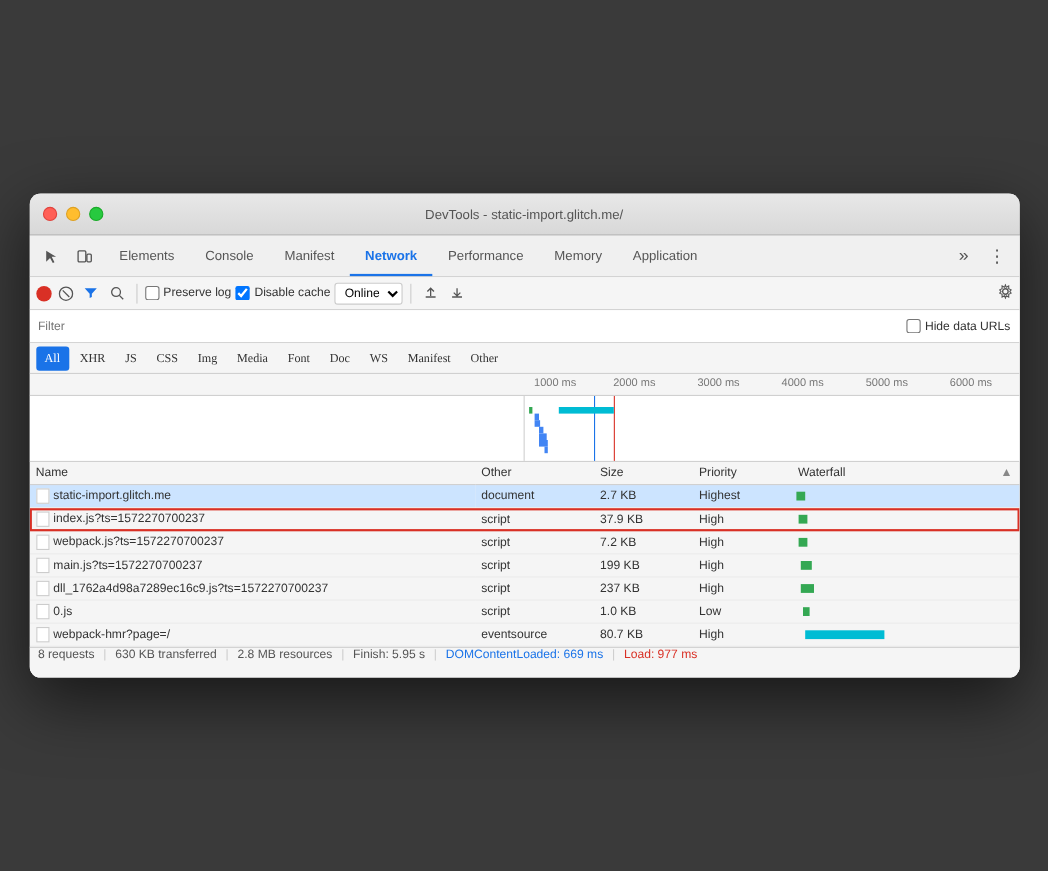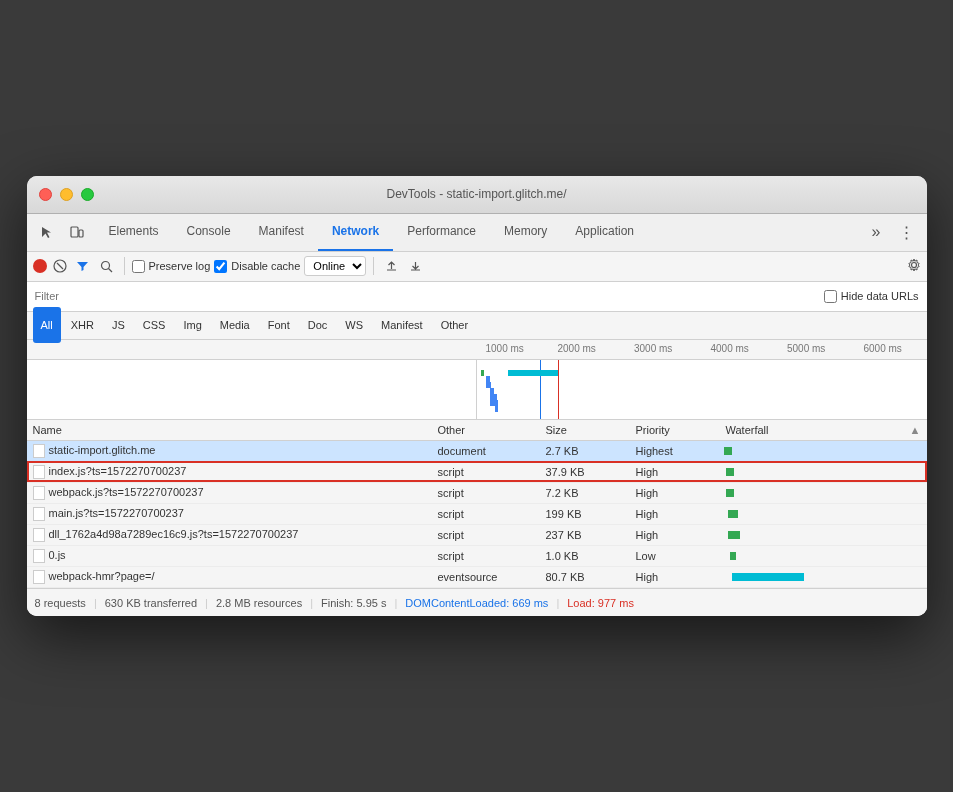--- a/index.html
+++ b/index.html
@@ -217,21 +217,22 @@
       gap: 2px;
     }
     .type-btn {
       padding: 2px 8px;
       font-size: 11px;
       border: none;
       background: none;
       cursor: pointer;
       border-radius: 3px;
       color: #333;
-      height: 36px;
+      height: 22px;
+      font-family: Liberation Serif, serif;
     }
     .type-btn.active {
       background: #1a73e8;
       color: white;
     }
     .timeline-bar-area {
       height: 60px;
       background: white;
       border-bottom: 1px solid #d0d0d0;
       display: flex;
@@ -327,21 +328,20 @@
       top: 6px;
       background: #00bcd4;
     }
     .sort-arrow { float: right; color: #888; }
     
     .status-bar {
       background: #f5f5f5;
       border-top: 1px solid #d0d0d0;
       height: 28px;
       display: flex;
-      align-items: center;
       padding: 0 8px;
       gap: 8px;
       font-size: 11px;
       color: #555;
     }
     .status-sep {
       color: #ccc;
     }
     .status-dom {
       color: #1a73e8;

